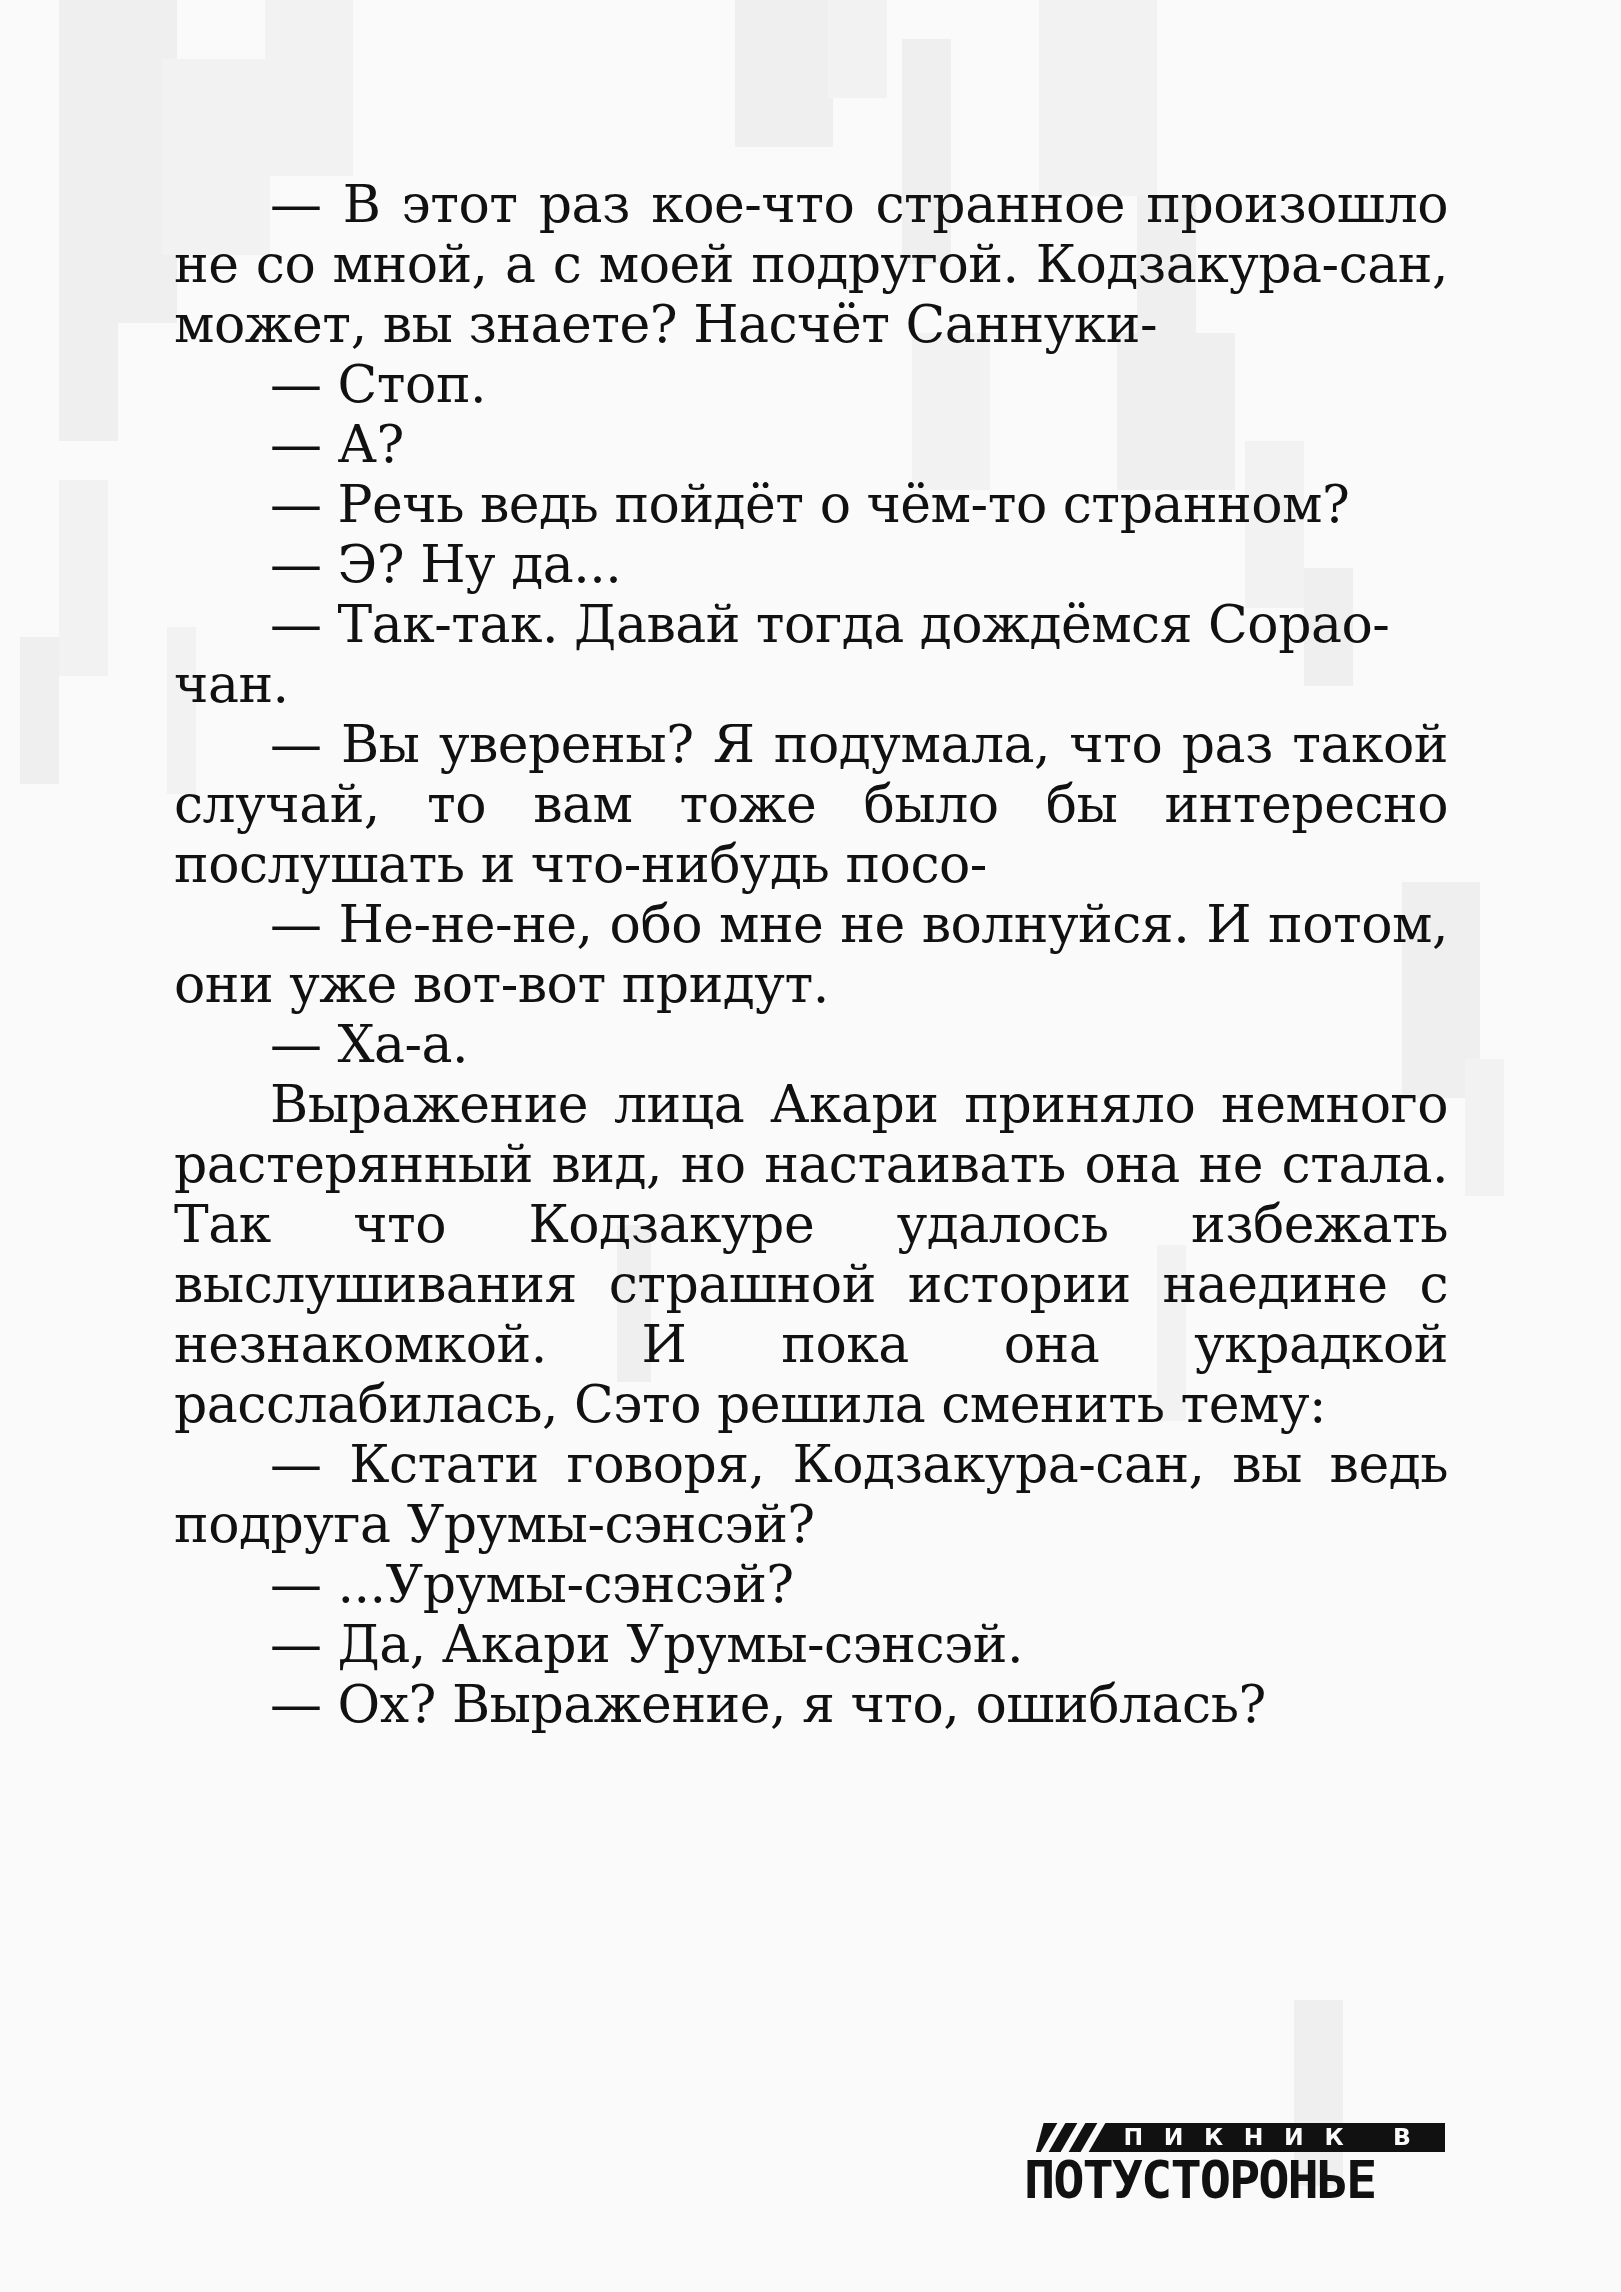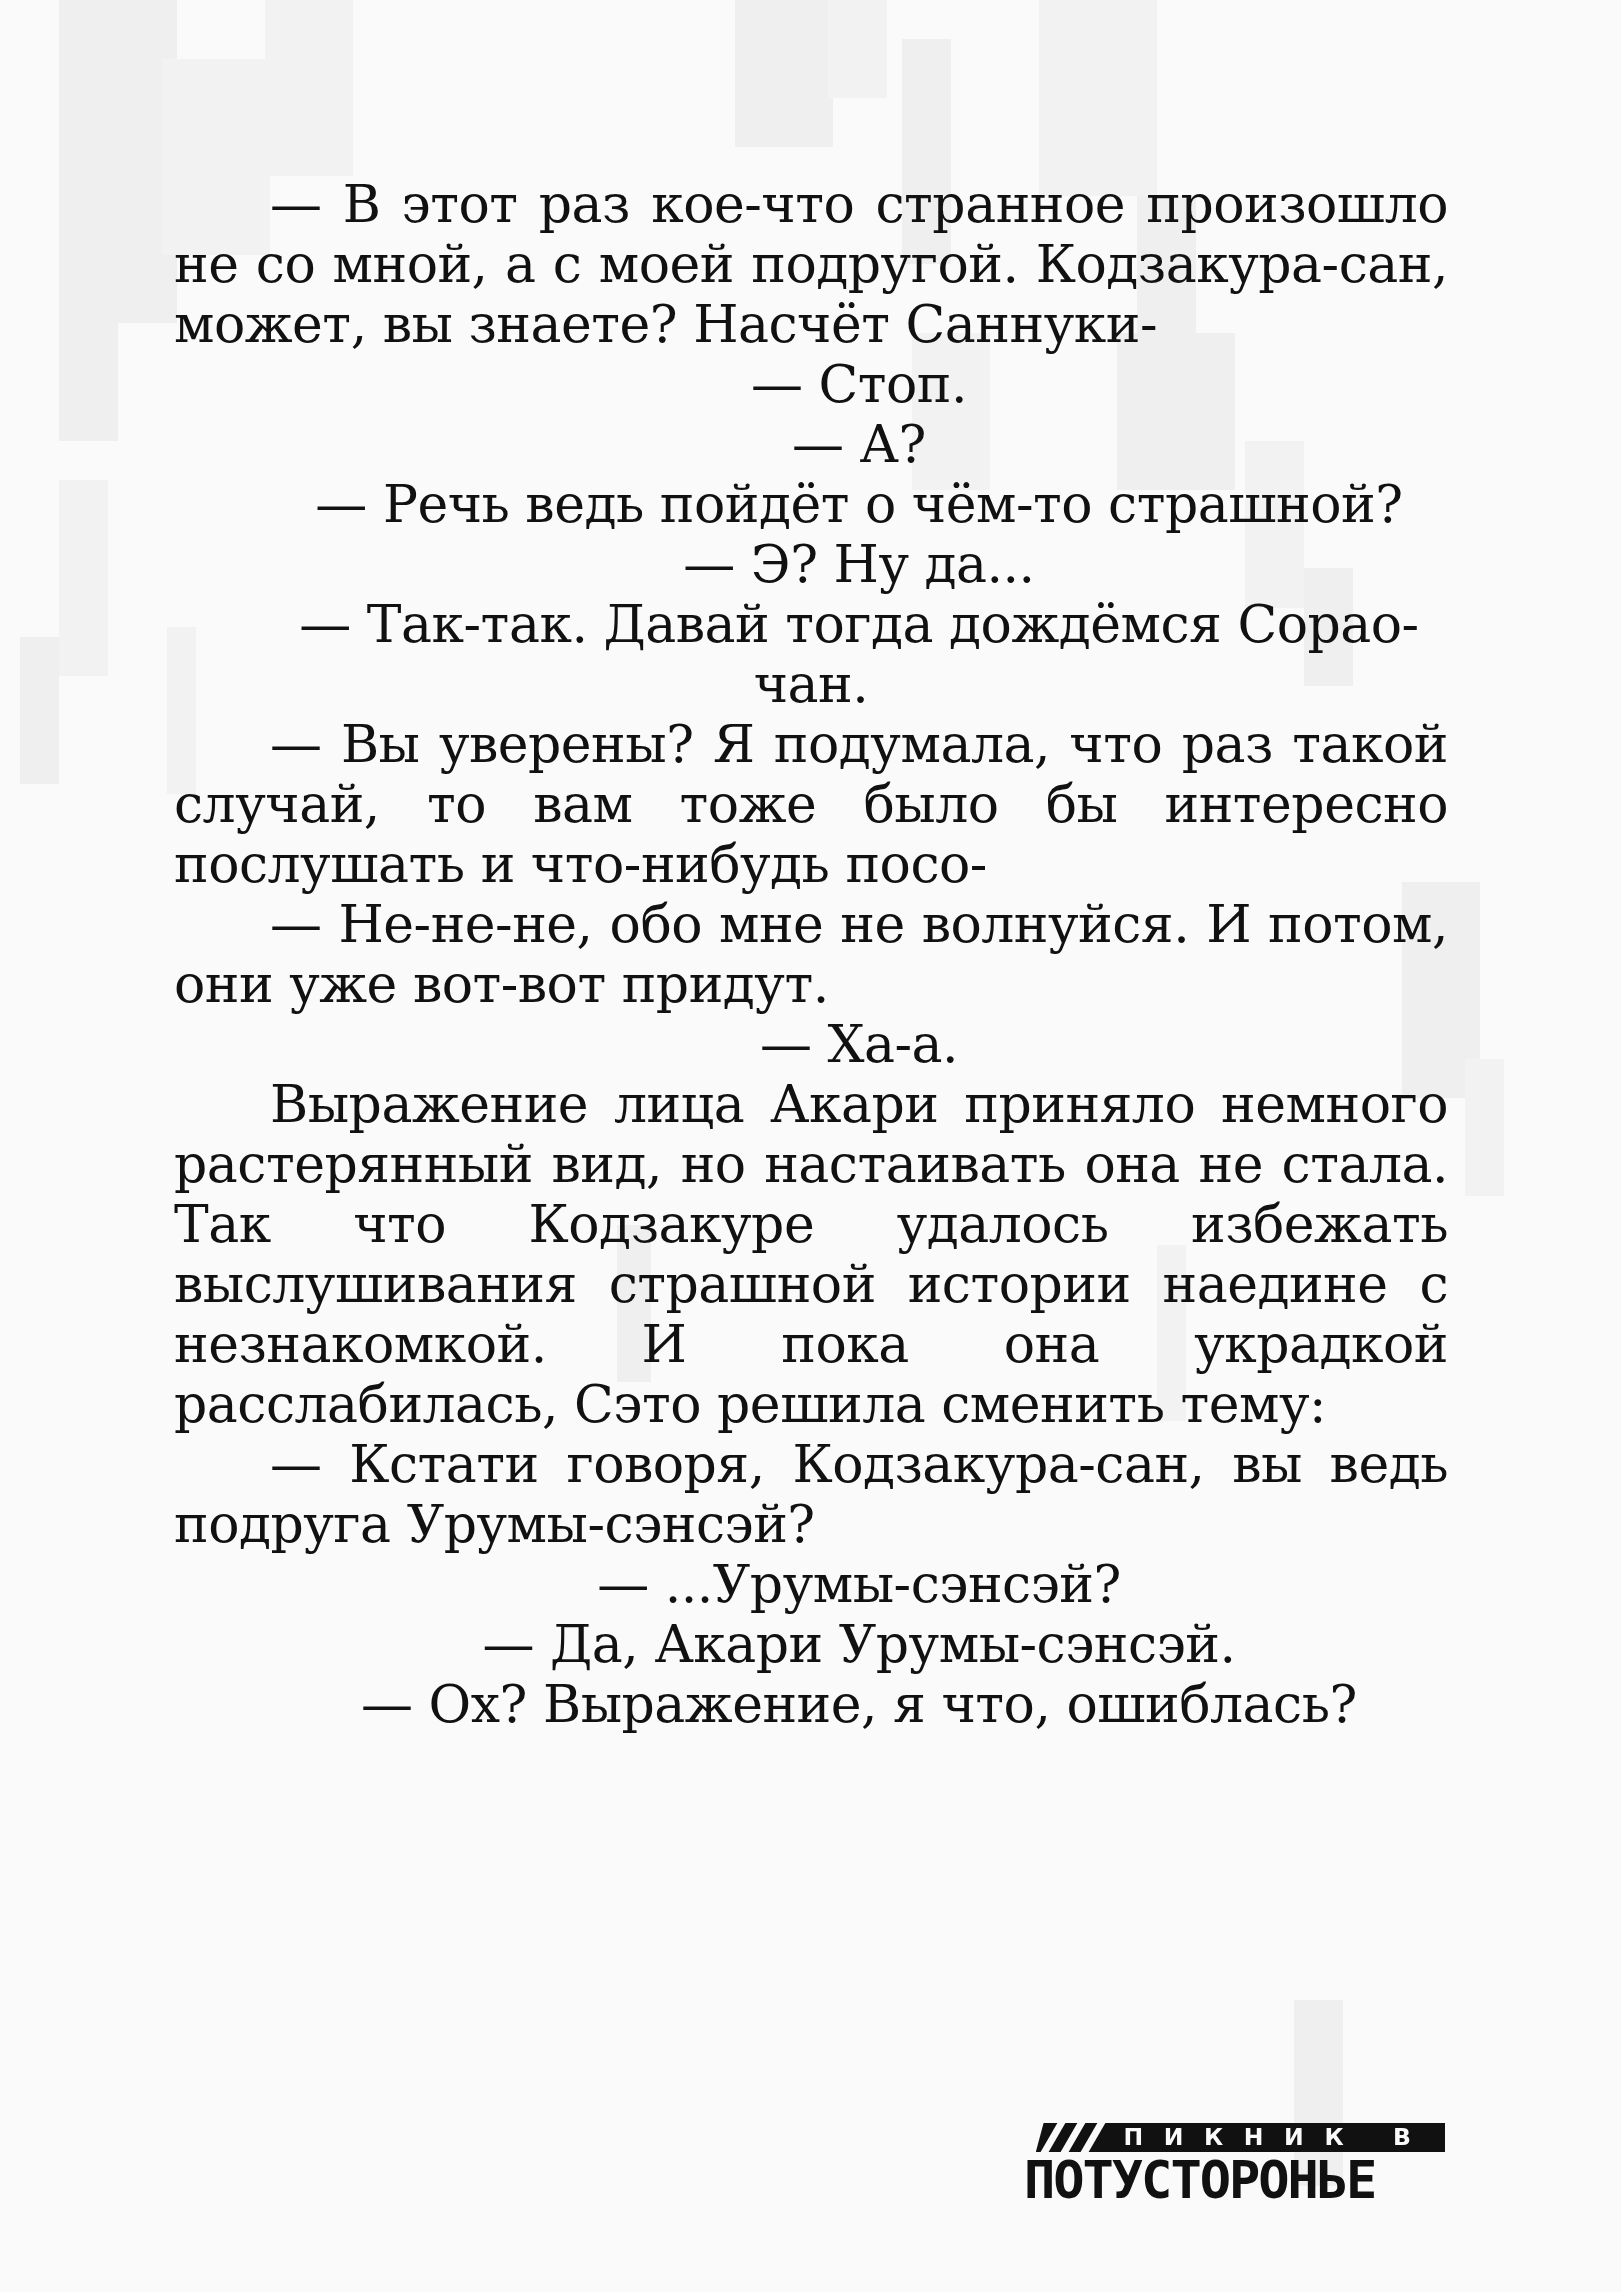--- a/index.html
+++ b/index.html
@@ -6,21 +6,21 @@
   body { width:1621px; height:2293px; background:#fafafa; position:relative; overflow:hidden; }
   .bg-shape { position:absolute; background:#efefef; }
   .bg-shape.d { background:#f2f2f2; }
   .page-text {
     position:absolute; left:174px; top:174px; width:1274px;
     font-family:"DejaVu Serif","Liberation Serif",serif;
     font-size:52px; line-height:60px; color:#111;
     letter-spacing:-0.5px;
   }
   .para { margin:0; text-align:justify; text-indent:96px; }
-  .para.no-justify { text-align:center; }
+  .para.no-justify { text-align:left; }
   .logo { position:absolute; left:1024px; top:2123px; width:421px; }
   .logo-top { position:relative; height:29px; background:#111; margin-left:11.8px; clip-path:polygon(7.8px 0,100% 0,100% 100%,0 100%); }
   .logo-stripes { position:absolute; left:0; top:0; height:29px; width:69px; }
   .logo-stripes span { position:absolute; top:0; width:7.8px; height:29px; background:#fafafa; transform:skewX(-30deg); }
   .logo-top-text { position:absolute; left:84px; right:9.8px; top:0; height:29px; line-height:29px; color:#fafafa;
     font-family:"DejaVu Sans","Liberation Sans",sans-serif; font-weight:bold; font-size:23.5px; letter-spacing:20.6px; text-align:center; }
   .logo-bottom { margin-top:3.9px; height:49px; line-height:49px; color:#111;
     font-family:"DejaVu Sans Mono","Liberation Mono",monospace; font-weight:bold; font-size:51px; letter-spacing:-2px;
     transform:scaleX(1.02); transform-origin:left; white-space:nowrap; }
 </style>
@@ -48,21 +48,21 @@
   <div class="bg-shape d" style="left:1465px;top:1059px;width:39px;height:137px;"></div>
   <div class="bg-shape" style="left:617px;top:1225px;width:34px;height:157px;"></div>
   <div class="bg-shape d" style="left:1157px;top:1245px;width:29px;height:176px;"></div>
   <div class="bg-shape" style="left:1294px;top:2000px;width:49px;height:186px;"></div>
 </div>
 
 <div class="page-text">
   <p class="para">— В этот раз кое-что странное произошло не со мной, а с моей подругой. Кодзакура-сан, может, вы знаете? Насчёт Саннуки-</p>
   <p class="para no-justify">— Стоп.</p>
   <p class="para no-justify">— А?</p>
-  <p class="para no-justify">— Речь ведь пойдёт о чём-то страшной?</p>
+  <p class="para no-justify">— Речь ведь пойдёт о чём-то странном?</p>
   <p class="para no-justify">— Э? Ну да...</p>
   <p class="para no-justify">— Так-так. Давай тогда дождёмся Сорао-чан.</p>
   <p class="para">— Вы уверены? Я подумала, что раз такой случай, то вам тоже было бы интересно послушать и что-нибудь посо-</p>
   <p class="para">— Не-не-не, обо мне не волнуйся. И потом, они уже вот-вот придут.</p>
   <p class="para no-justify">— Ха-а.</p>
   <p class="para">Выражение лица Акари приняло немного растерянный вид, но настаивать она не стала. Так что Кодзакуре удалось избежать выслушивания страшной истории наедине с незнакомкой. И пока она украдкой расслабилась, Сэто решила сменить тему:</p>
   <p class="para">— Кстати говоря, Кодзакура-сан, вы ведь подруга Урумы-сэнсэй?</p>
   <p class="para no-justify">— ...Урумы-сэнсэй?</p>
   <p class="para no-justify">— Да, Акари Урумы-сэнсэй.</p>
   <p class="para no-justify">— Ох? Выражение, я что, ошиблась?</p>

